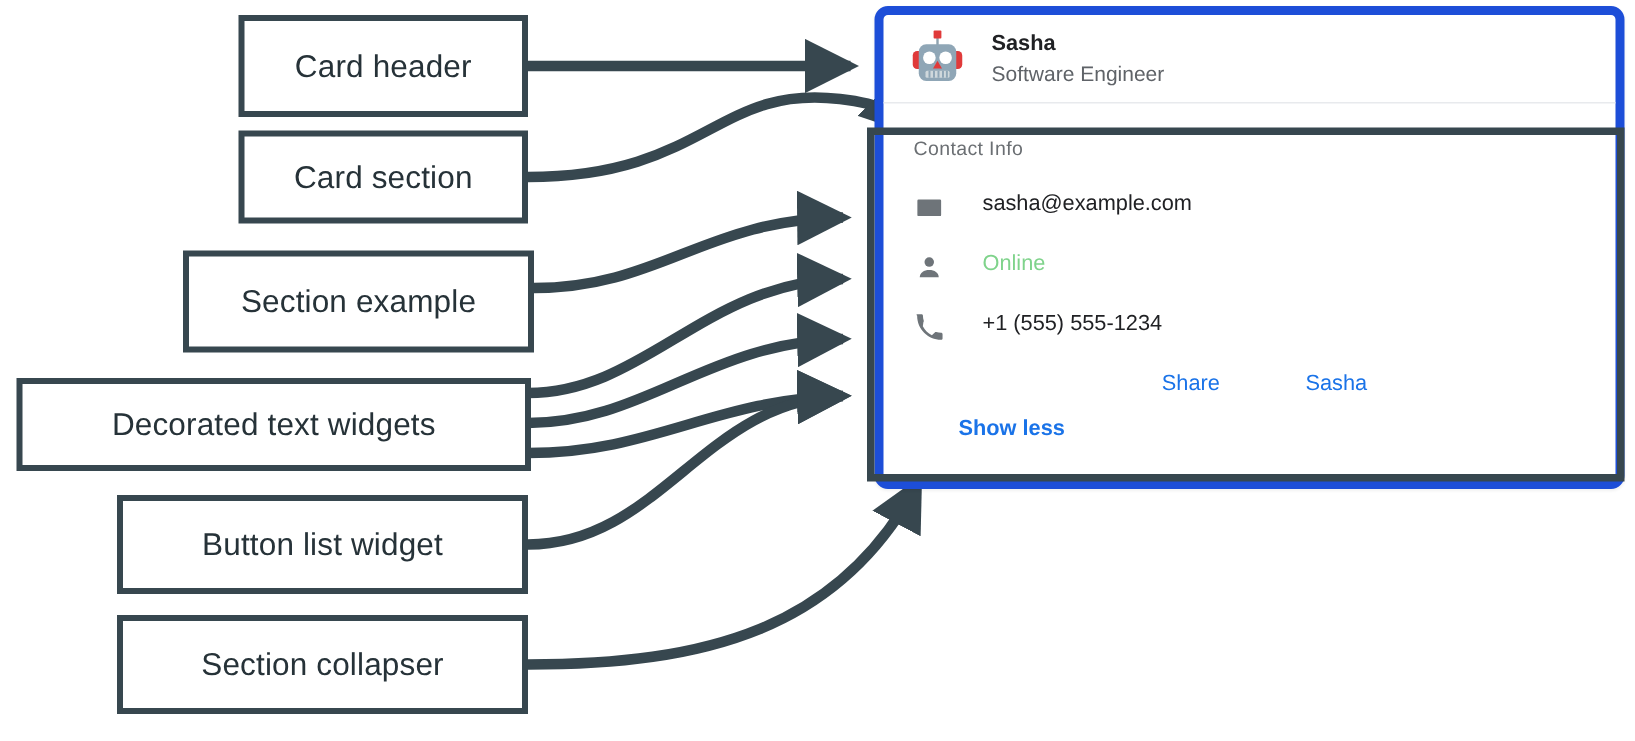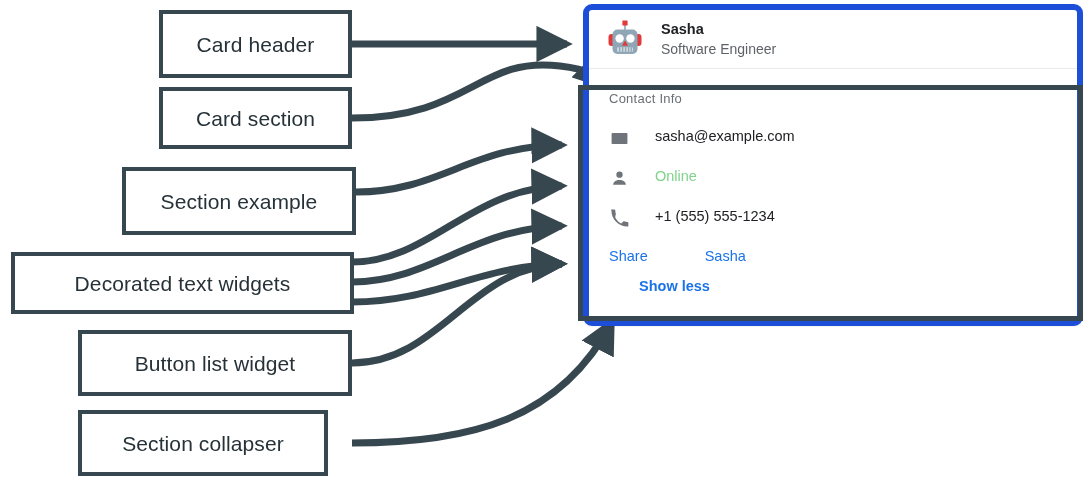--- a/index.html
+++ b/index.html
@@ -69,21 +69,21 @@
   }
   .row{
     display:flex;align-items:flex-start;
     height:22px;
     margin-bottom:18px;
   }
   .row .ic{width:20px;height:20px;flex:0 0 20px;margin-right:26px;display:flex;align-items:center;justify-content:center;}
   .row .txt{font-size:14.5px;color:#202124;}
   .row .txt.green{color:#7fd38b;}
 
-  #btn-row{display:flex;align-items:center;gap:0;margin-top:18px;}
+  #btn-row{display:flex;align-items:center;gap:0;margin-top:18px;justify-content:center;}
   .lbtn{
     font-size:14.5px;color:#1a73e8;
     background:none;border:none;padding:0;
     font-family:"Liberation Sans", sans-serif;
     cursor:pointer;
   }
   #btn-share{margin-right:57px;}
   #collapser{
     margin-top:14px;margin-left:30px;
     font-size:14.5px;font-weight:bold;color:#1a73e8;
@@ -145,21 +145,21 @@
   </div>
 
   <div class="callout" style="left:11px;top:252px;width:343px;height:62px;">
     <span>Decorated text widgets</span>
   </div>
 
   <div class="callout" style="left:78px;top:330px;width:274px;height:66px;">
     <span>Button list widget</span>
   </div>
 
-  <div class="callout" style="left:78px;top:410px;width:250px;height:66px;">
+  <div class="callout" style="left:78px;top:410px;width:274px;height:66px;">
     <span>Section collapser</span>
   </div>
 
   <div id="card">
 
     <div id="card-header">
       <div class="avatar">
         <svg width="44" height="44" viewBox="0 0 44 44">
 
           <rect x="21.2" y="6.5" width="1.6" height="6.5" fill="#8fa3b0"></rect>

